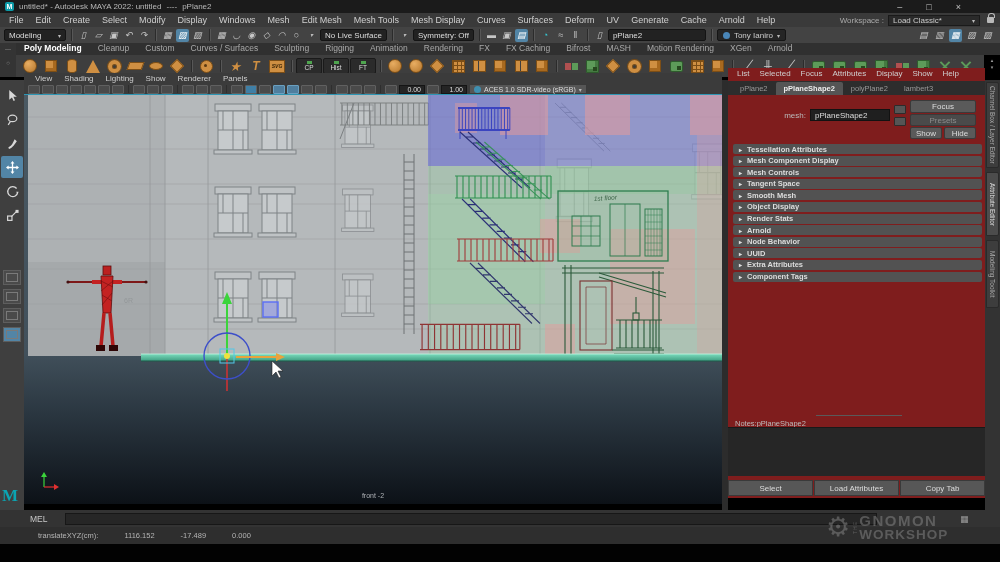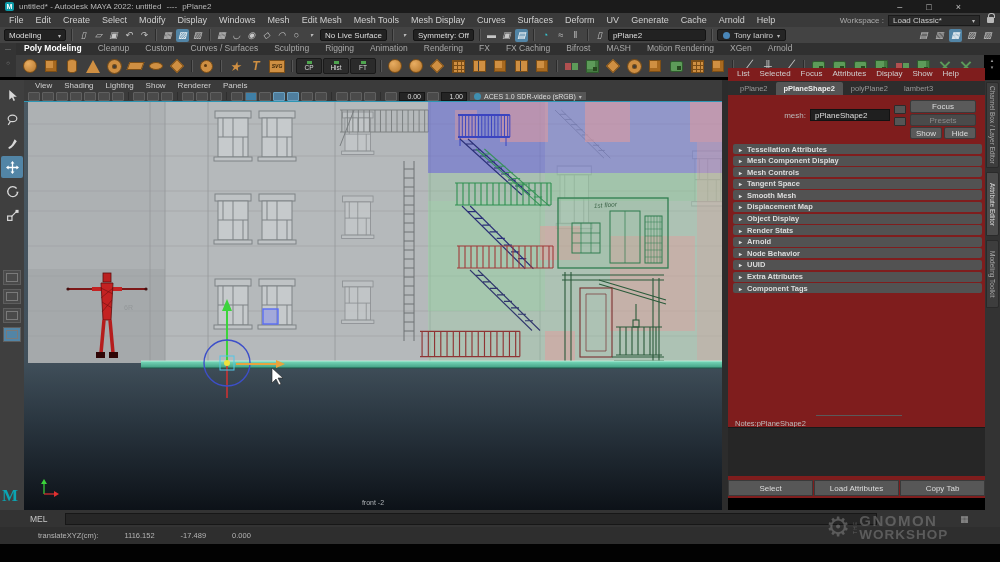--- a/index.html
+++ b/index.html
@@ -70,21 +70,21 @@
 
 .toolbox{left:0;top:80px;width:24px;height:430px;background:#3f3f3f;display:flex;flex-direction:column;align-items:center;padding-top:4px}
 .tool{width:22px;height:22px;display:flex;align-items:center;justify-content:center;border-radius:2px;margin-bottom:2px;flex:none}
 .tool.on{background:#5285a6}
 .laygrp{margin-top:42px;display:flex;flex-direction:column;gap:4px;align-items:center}
 .lay{width:18px;height:15px;background:#4a4a4a;border:1px solid #5e5e5e;position:relative}
 .lay i{position:absolute;inset:2px;border:1px solid #7a7a7a}
 .lay.on{background:#5285a6}
 .mayalogo{position:absolute;left:2px;bottom:3px;width:20px;height:20px;color:#0ba4b2;font-size:17px;font-weight:bold;font-family:"Liberation Serif",serif;line-height:1}
 
-.vpframe{left:24px;top:80px;width:698px;height:430px;background:#3b3b3b}
+.vpframe{left:24px;top:73px;width:698px;height:430px;background:#3b3b3b}
 .vpmenu{position:absolute;left:0;top:0;width:100%;height:11px;display:flex;align-items:center;gap:2px;font-size:8px;color:#cfcfcf;padding-left:6px}
 .vpmenu .mi{padding:0 5px}
 .vptools{position:absolute;left:0;top:11px;width:100%;height:10px;display:flex;align-items:center;gap:2px;padding:0 4px;background:#3b3b3b}
 .vico{width:12px;height:9px;background:#4a4a4a;border:1px solid #606060;border-radius:1px;flex:none}
 .vico.on{background:#4f7e9e;border-color:#6aa0c0}
 .vico.blue{background:#3f7fa6}
 .vsep{width:1px;height:8px;background:#2e2e2e;margin:0 2px;flex:none}
 .vfield{background:#242424;border:1px solid #151515;height:9px;min-width:26px;font-size:7px;color:#ddd;display:flex;align-items:center;justify-content:flex-end;padding:0 3px}
 .vcs{background:#565656;border:1px solid #3a3a3a;height:10px;display:flex;align-items:center;gap:3px;font-size:7px;color:#ddd;padding:0 4px}
 .cmdot{width:7px;height:7px;border-radius:50%;background:#3f8fb0;flex:none}
@@ -716,24 +716,20 @@
       <div class="sec">
           <span class="arr">▸</span>
           <span>Tangent Space</span>
         </div>
       <div class="sec">
           <span class="arr">▸</span>
           <span>Smooth Mesh</span>
         </div>
       <div class="sec">
           <span class="arr">▸</span>
-          <span>Displacement Map</span>
-        </div>
-      <div class="sec">
-          <span class="arr">▸</span>
           <span>Object Display</span>
         </div>
       <div class="sec">
           <span class="arr">▸</span>
           <span>Render Stats</span>
         </div>
       <div class="sec">
           <span class="arr">▸</span>
           <span>Arnold</span>
         </div>

